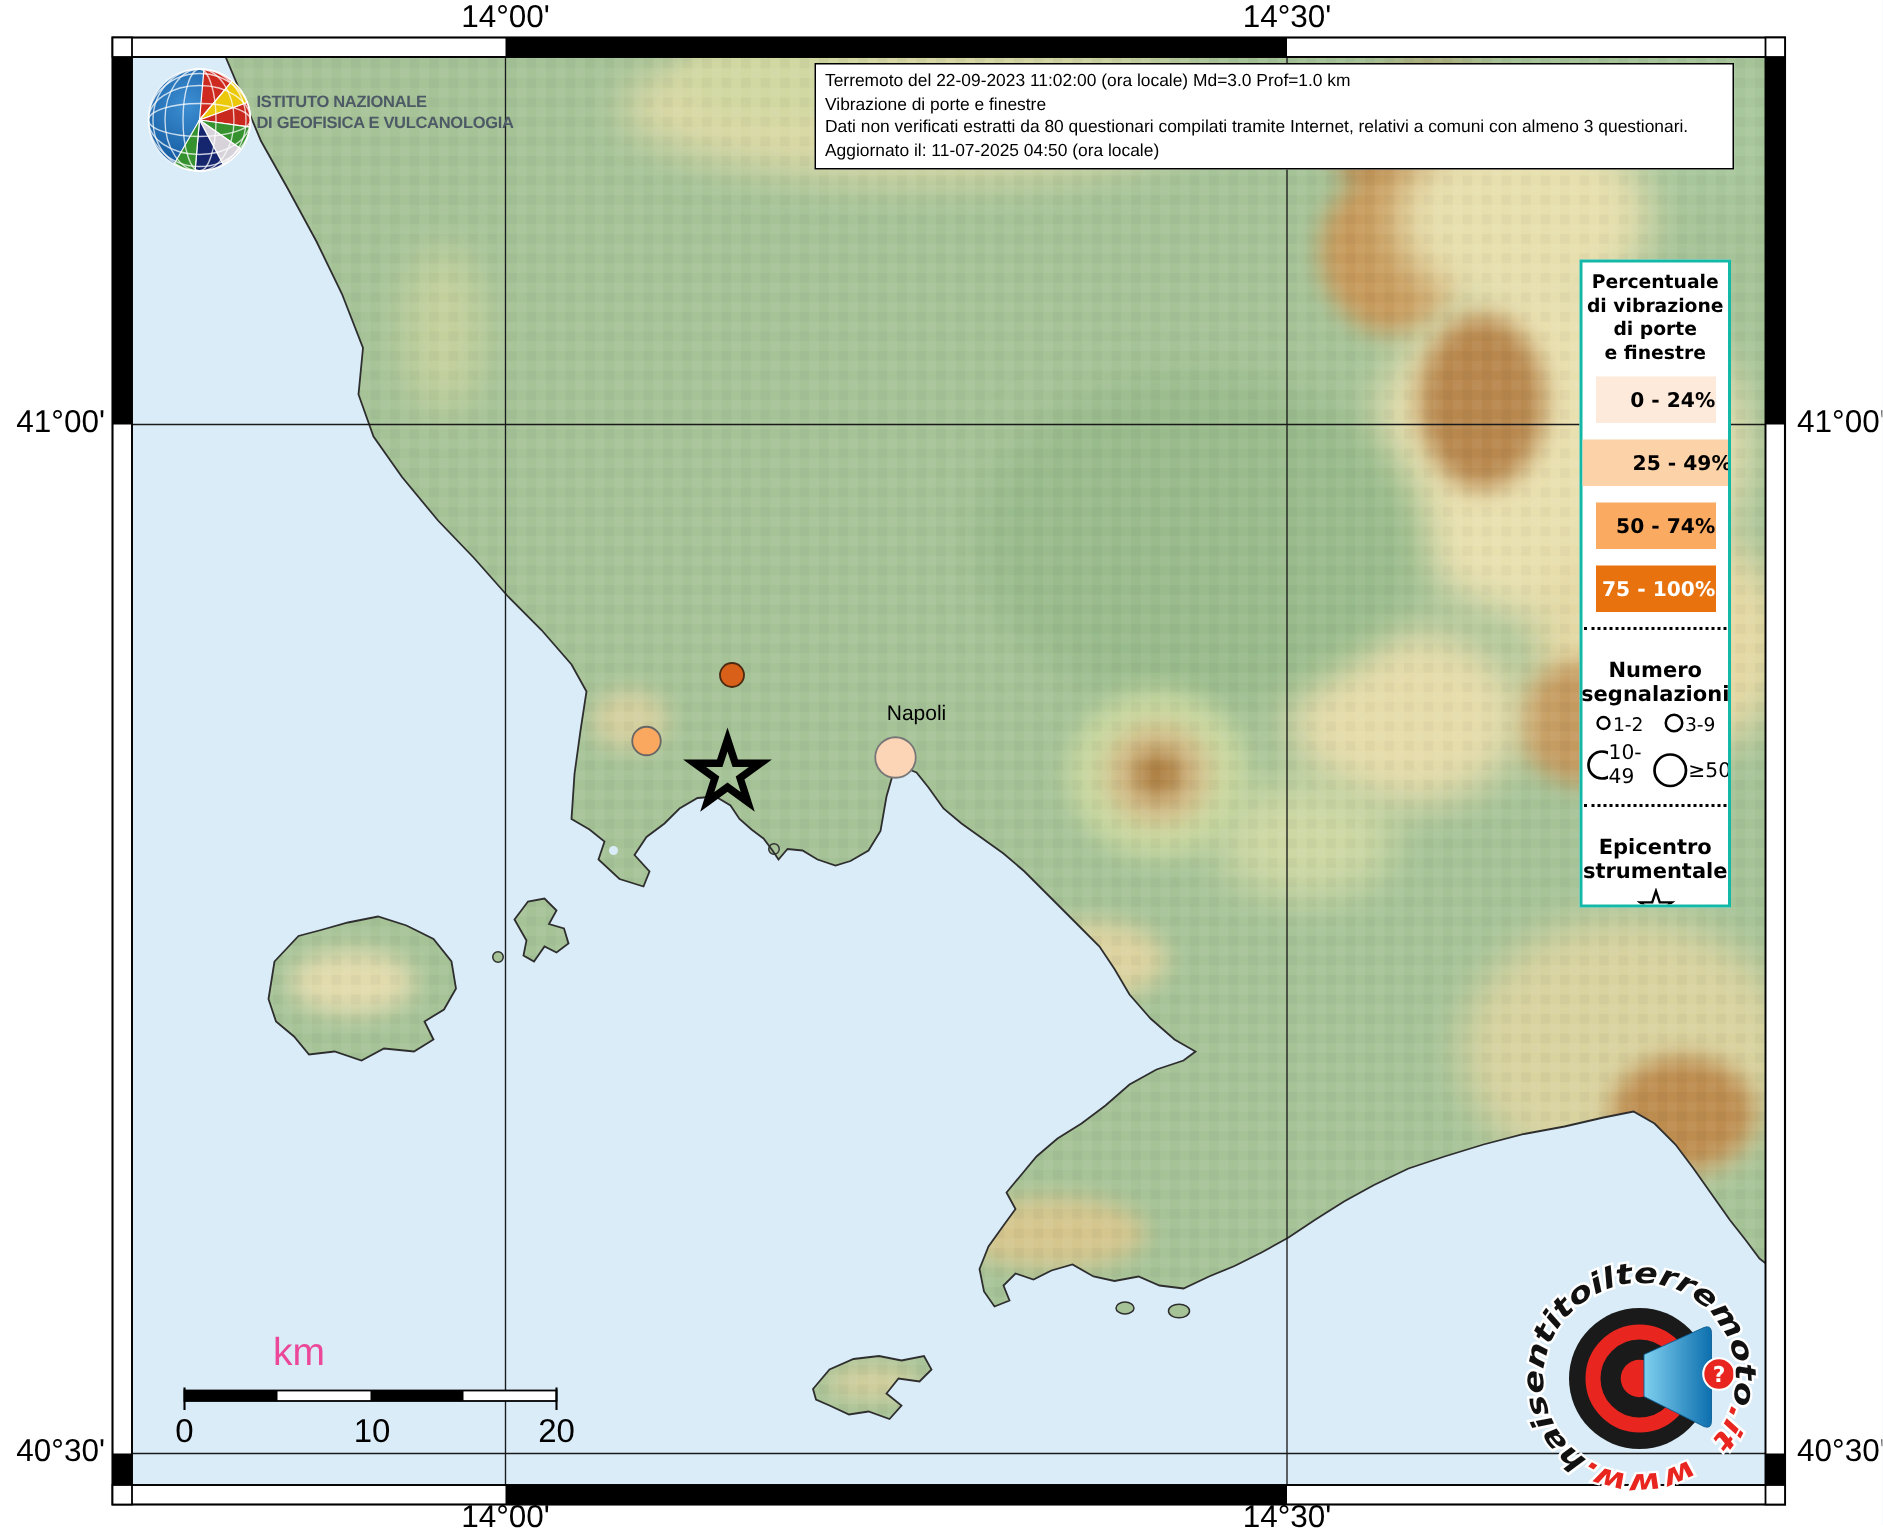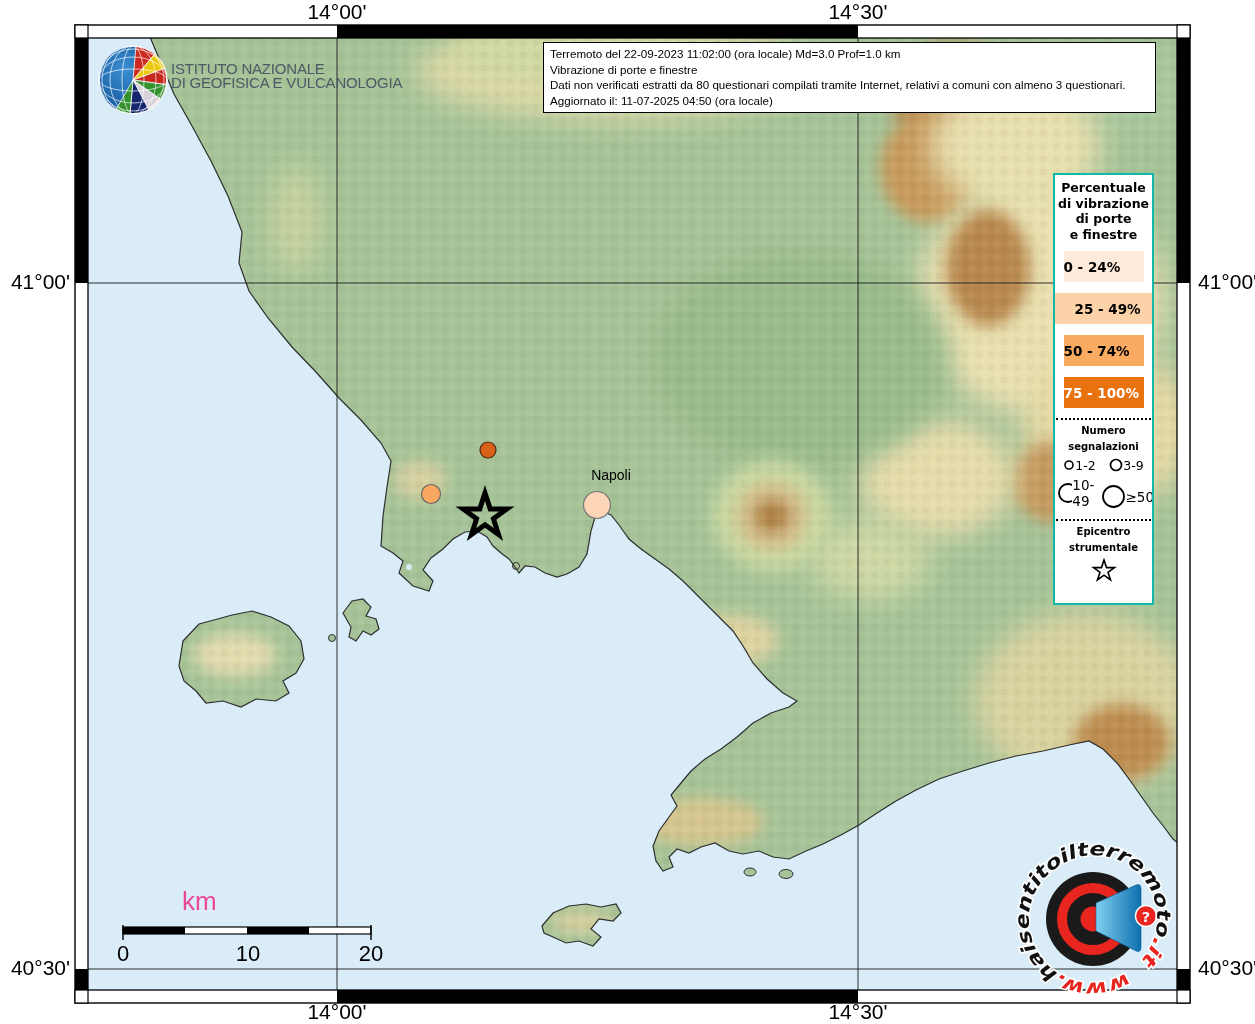--- a/index.html
+++ b/index.html
@@ -6,37 +6,37 @@
   .stage{position:relative;width:1255px;height:1024px;background:#fff;overflow:hidden;
          font-family:"Liberation Sans",sans-serif;}
   .stage svg.mapsvg{position:absolute;left:0;top:0;}
   .ax{position:absolute;font-size:21px;color:#000;text-align:center;width:120px;line-height:22px;}
   .ax.side{width:70px;}
   .ax.right-side{text-align:left;padding-left:6px;}
   .ax.left-side{text-align:right;padding-right:6px;}
   .info-box{position:absolute;left:543px;top:42px;width:613px;box-sizing:border-box;
             background:#fff;border:1.4px solid #000;padding:3px 6px 4px 6px;
             font-size:11.6px;line-height:15.6px;color:#000;white-space:nowrap;overflow:hidden;}
-  .ingv-name{position:absolute;left:171px;top:62px;color:#4d5a66;font-weight:400;
-             font-size:15px;line-height:13.5px;letter-spacing:-0.2px;}
+  .ingv-name{position:absolute;left:171px;top:62px;color:#4d5a66;font-weight:700;
+             font-size:11px;line-height:13.5px;letter-spacing:-0.2px;}
   .city{position:absolute;left:561px;top:467px;width:100px;text-align:center;
         font-size:14px;color:#000;}
   .scale-km{position:absolute;left:182px;top:886px;width:100px;text-align:left;
             font-size:26px;color:#ec4899;}
   .scale-num{position:absolute;top:941px;width:60px;text-align:center;font-size:22px;color:#000;}
   .legend{position:absolute;left:1053px;top:173px;width:101px;height:432px;box-sizing:border-box;
           background:#fff;border:2px solid #14b8a6;display:flex;flex-direction:column;align-items:center;
           font-family:"DejaVu Sans",sans-serif;overflow:hidden;}
   .leg-title{margin-top:5px;font-weight:bold;font-size:12.5px;line-height:15.5px;text-align:center;}
-  .swatch{width:80px;height:31px;margin-top:11px;display:flex;align-items:center;justify-content:flex-start;
+  .swatch{width:80px;height:31px;margin-top:11px;display:flex;align-items:center;justify-content:flex-end;
           font-weight:bold;font-size:13.5px;flex:none;}
   .swatch.s0{margin-top:9px;}
   .swatch.s3 span{color:#fff;}
   .dotted{width:95px;border-top:2px dotted #000;margin-top:10px;flex:none;}
-  .leg-sub{margin-top:3px;font-weight:bold;font-size:10px;line-height:15.5px;text-align:center;}
+  .leg-sub{margin-top:20px;font-weight:bold;font-size:14px;line-height:15.5px;text-align:center;}
   .circ-row{width:94px;display:flex;justify-content:space-around;align-items:flex-end;margin-top:3px;flex:none;}
   .circ-cell{display:flex;flex-direction:row;align-items:center;}
   .circ-cell .lbl{font-size:12.5px;margin-top:1px;}
   .circ-cell .lbl.big{font-size:13.5px;}
   .epi-star{margin-top:3px;}
 </style>
 </head>
 <body>
 
 <div class="stage">

